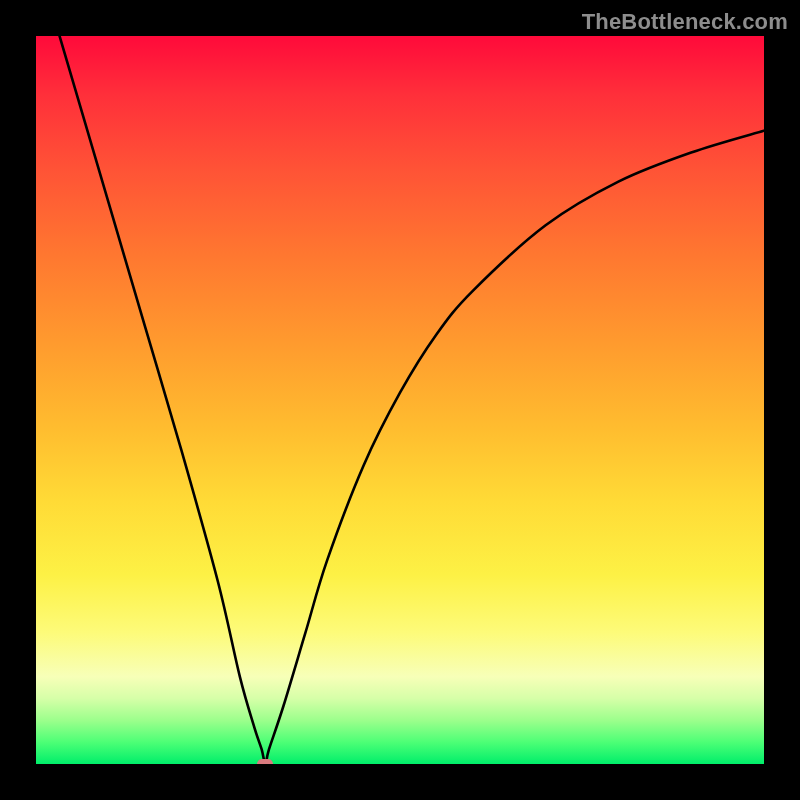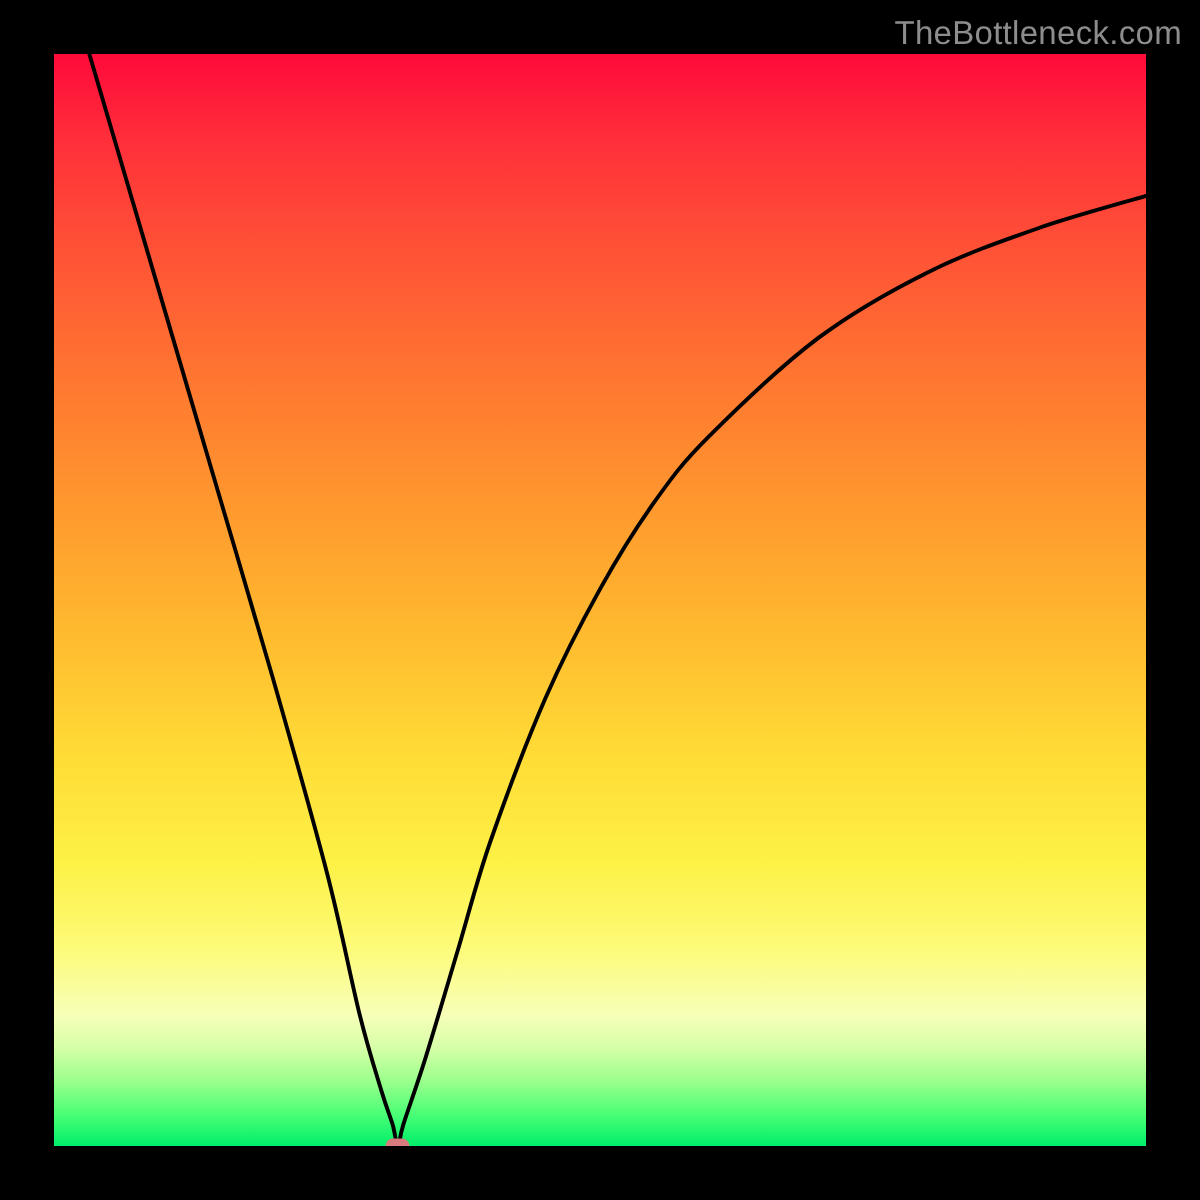--- a/index.html
+++ b/index.html
@@ -60,21 +60,21 @@
     border-radius: 6px;
     background: #d97a7e;
     transform: translate(-50%, -50%);
   }
   .branding {
     position: absolute;
     top: 9px;
     right: 12px;
     color: #8d8d8d;
     font-size: 22px;
-    font-weight: 400;
+    font-weight: 700;
     letter-spacing: 0.2px;
   }
 </style>
 </head>
 <body>
 
 <div class="container">
   <div class="branding">TheBottleneck.com</div>
   <div class="plot-area">
     <div class="gradient-bg"></div>

